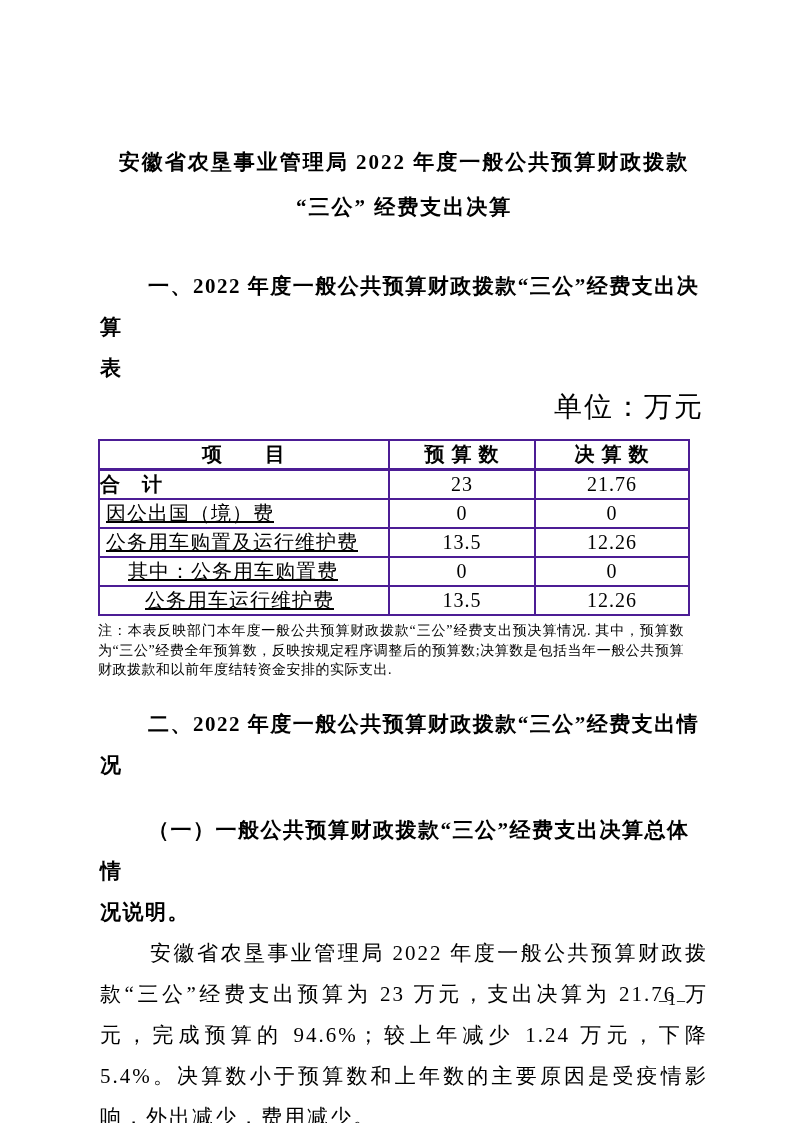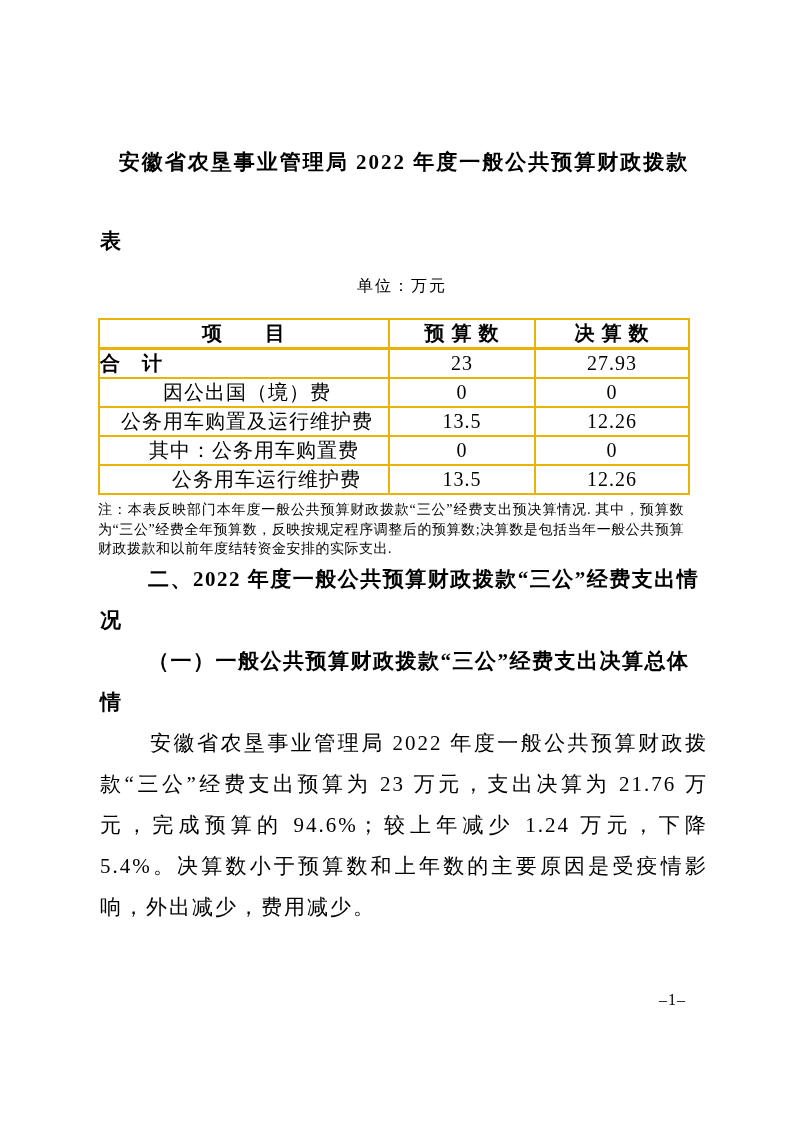--- a/index.html
+++ b/index.html
@@ -20,55 +20,55 @@
     font-weight:bold;
     letter-spacing:2px;
     line-height:45px;
   }
 
   .heading {
     font-size:21px;
     font-weight:bold;
     letter-spacing:1.5px;
     line-height:41px;
+    margin-top:24px;
   }
   .heading .ind { text-indent:48px; }
   .s1-heading { margin-top:36px; }
 
   .unit-line {
-    margin-top:6px;
-    text-align:center;
-    font-size:16px;
+    text-align:right;
+    font-size:28px;
     letter-spacing:2px;
     line-height:36px;
     padding-right:4px;
   }
 
   table.budget {
     border-collapse:collapse;
     table-layout:fixed;
     width:590px;
     margin-left:-2px;
     margin-top:14px;
     font-size:20px;
   }
   table.budget th, table.budget td {
-    border:2px solid #eab308;
+    border:2px solid #4c1d95;
     height:26px;
     padding:0;
     text-align:center;
     vertical-align:middle;
     letter-spacing:1px;
     font-weight:normal;
   }
   table.budget th { font-weight:bold; border-bottom-width:3px; }
-  table.budget td.item-left { text-align:center; padding-left:6px; }
+  table.budget td.item-left { text-align:left; padding-left:6px;text-decoration:underline; }
   table.budget td.item-center { text-align:left; font-weight:bold; }
   table.budget tr.thin td { border-bottom-width:1px; }
-  table.budget td.indent1 { padding-left:20px; }
+  table.budget td.indent1 { padding-left:28px; }
   table.budget td.indent2 { padding-left:45px; }
 
   .table-note {
     margin-left:-2px;
     margin-right:24px;
     margin-top:5px;
     font-size:14px;
     line-height:19.5px;
     letter-spacing:0.5px;
     text-align:justify;
@@ -93,44 +93,46 @@
   }
 </style>
 </head>
 <body>
 
 <div class="page">
   <div class="content">
 
     <div class="doc-title">
       <div>安徽省农垦事业管理局 2022 年度一般公共预算财政拨款</div>
+      <div>“三公” 经费支出决算</div>
     </div>
 
     <div class="heading s1-heading">
+      <div class="ind">一、2022 年度一般公共预算财政拨款“三公”经费支出决算</div>
       <div>表</div>
     </div>
 
     <div class="unit-line">单位：万元</div>
 
     <table class="budget">
       <colgroup>
         <col style="width:290px">
         <col style="width:146px">
         <col style="width:154px">
       </colgroup>
       <tbody>
           <tr>
         <th>项　　目</th>
         <th>预 算 数</th>
         <th>决 算 数</th>
       </tr>
       <tr class="thin">
         <td class="item-center">合　计</td>
         <td>23</td>
-        <td>27.93</td>
+        <td>21.76</td>
       </tr>
       <tr>
         <td class="item-left">因公出国（境）费</td>
         <td>0</td>
         <td>0</td>
       </tr>
       <tr class="thin">
         <td class="item-left">公务用车购置及运行维护费</td>
         <td>13.5</td>
         <td>12.26</td>
@@ -149,20 +151,21 @@
       </table>
 
     <div class="table-note">注：本表反映部门本年度一般公共预算财政拨款“三公”经费支出预决算情况. 其中，预算数为“三公”经费全年预算数，反映按规定程序调整后的预算数;决算数是包括当年一般公共预算财政拨款和以前年度结转资金安排的实际支出.</div>
 
     <div class="heading s2-heading">
       <div class="ind">二、2022 年度一般公共预算财政拨款“三公”经费支出情况</div>
     </div>
 
     <div class="heading">
       <div class="ind">（一）一般公共预算财政拨款“三公”经费支出决算总体情</div>
+      <div>况说明。</div>
     </div>
 
     <div class="para">安徽省农垦事业管理局 2022 年度一般公共预算财政拨款“三公”经费支出预算为 23 万元，支出决算为 21.76 万元，完成预算的 94.6%；较上年减少 1.24 万元，下降 5.4%。决算数小于预算数和上年数的主要原因是受疫情影响，外出减少，费用减少。</div>
 
   </div>
 
   <div class="page-number">–1–</div>
 </div>
 
 </body></html>

